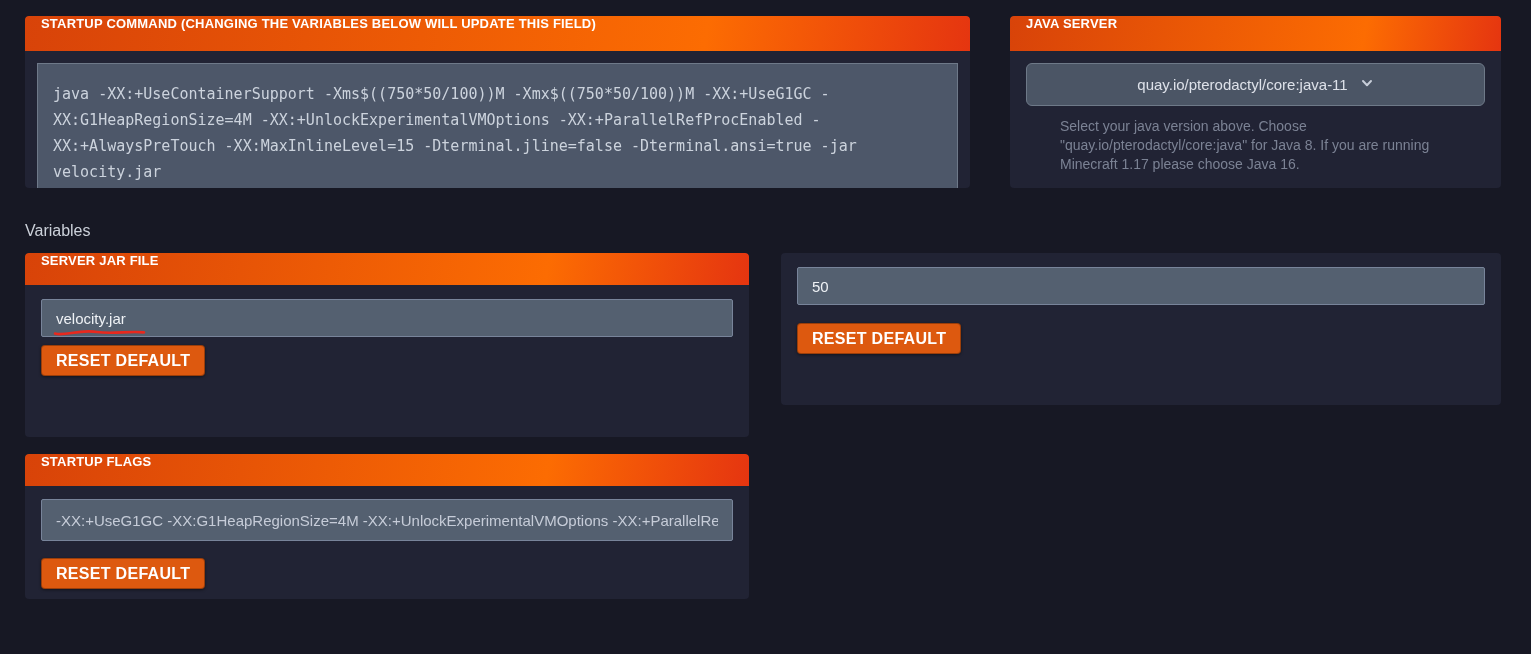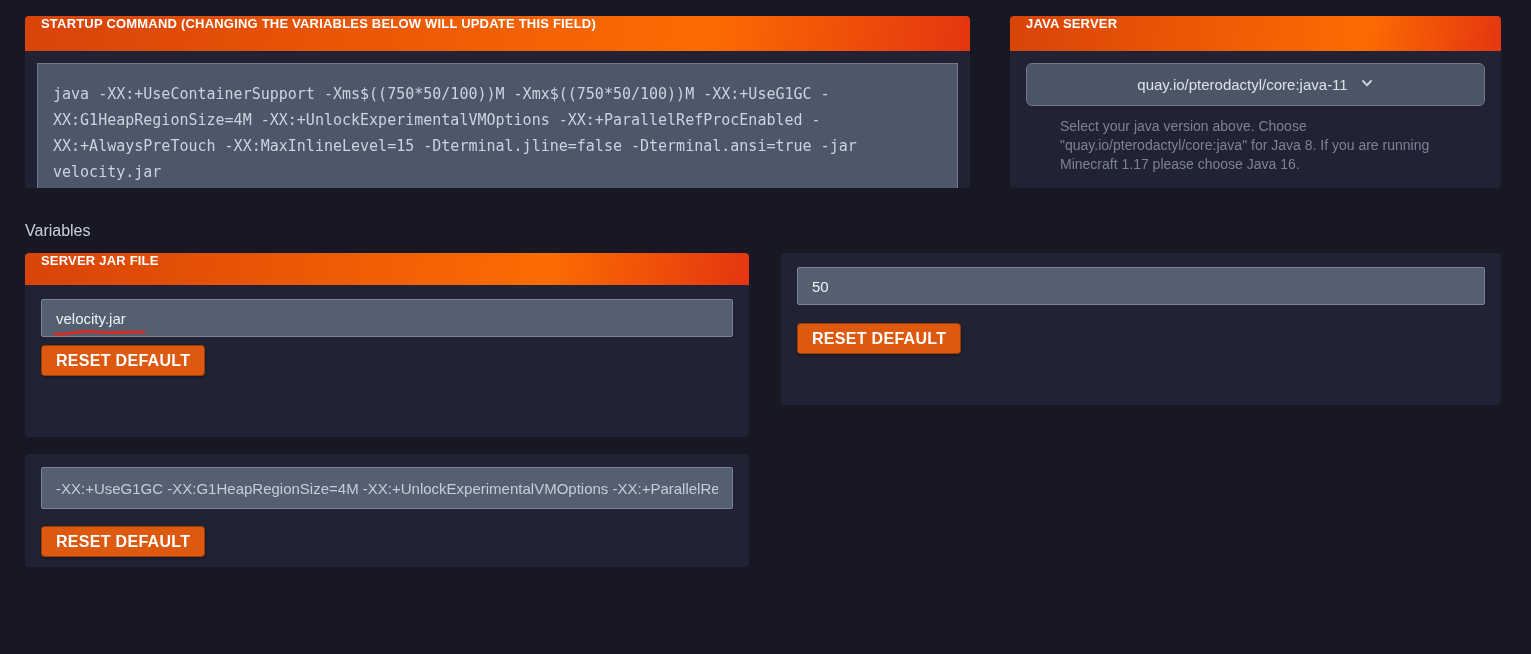--- a/index.html
+++ b/index.html
@@ -158,20 +158,23 @@
             <input class="field-input" type="text" value="velocity.jar" style="">
             <svg class="squiggle" width="94" height="12" viewBox="0 0 94 12">
               <path d="M2 6.5 C 12 9.5, 26 2, 44 5 C 60 7.6, 76 3.6, 91 5.4" fill="none" stroke="#e8281e" stroke-width="2.6" stroke-linecap="round"></path>
             </svg>
           </div>
           <button class="reset-btn">RESET DEFAULT</button>
         </div>
       </div>
 
       <div class="panel card">
+        <div class="panel-header">
+          <span>STARTUP FLAGS</span>
+        </div>
         <div class="card-body h-flags">
           <input class="field-input flags dim" type="text" value="-XX:+UseG1GC -XX:G1HeapRegionSize=4M -XX:+UnlockExperimentalVMOptions -XX:+ParallelRefProcEnabled -XX:+AlwaysPreTouch -XX:MaxInlineLevel=15 -Dterminal.jline=false -Dterminal.ansi=true" style="">
           <button class="reset-btn mt-md">RESET DEFAULT</button>
         </div>
       </div>
     </div>
 
     <div class="vstack">
 
       <div class="panel card">

